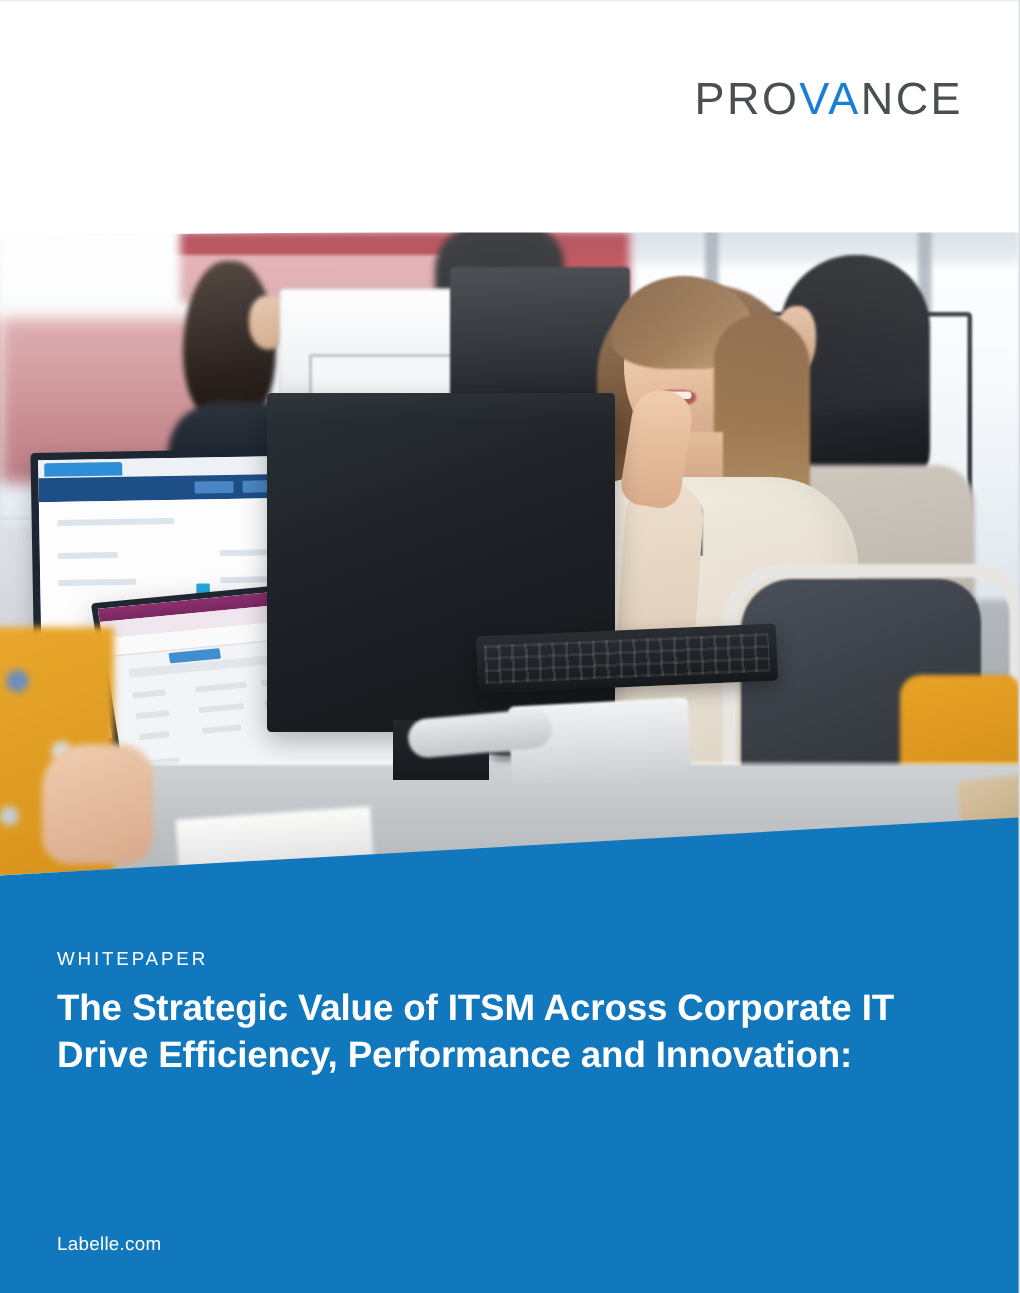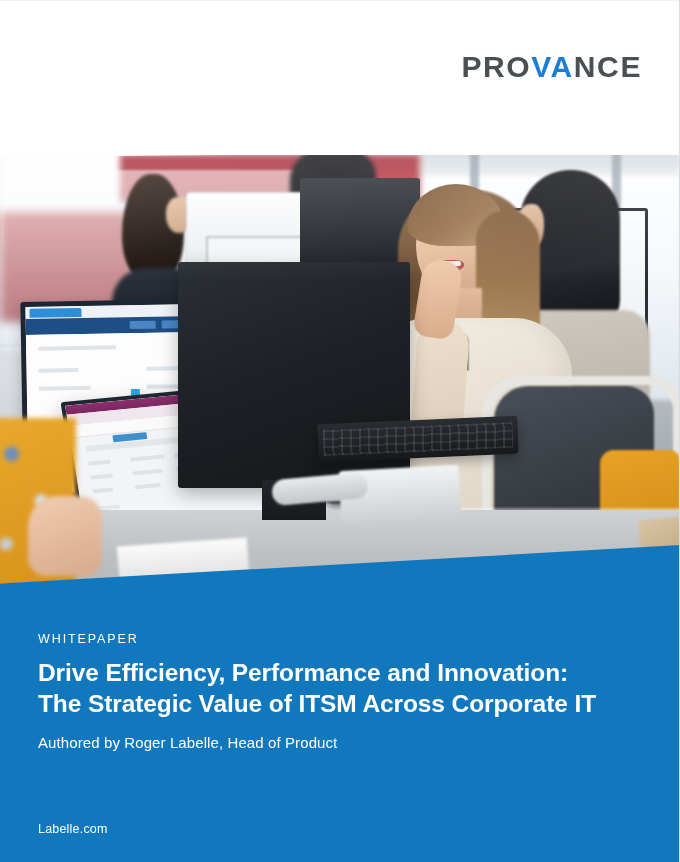--- a/index.html
+++ b/index.html
@@ -43,21 +43,21 @@
     width: 680px; height: 155px;
     background: #ffffff;
     z-index: 40;
   }
   .logo {
     position: absolute;
     right: 38px;
     top: 52px;
     font-size: 30px;
     letter-spacing: 1.6px;
-    font-weight: 700;
+    font-weight: 400;
     line-height: 1;
     white-space: nowrap;
     font-family: "Liberation Sans", sans-serif;
   }
   .logo .lg-dark { color: #4a4f54; }
   .logo .lg-blue { color: #1a7fd4; }
 
   
   .photo-band {
     position: absolute;
@@ -705,24 +705,23 @@
       <div class="photo-haze"></div>
     </div>
   </div>
 
   <div class="blue-band"></div>
 
   <div class="band-text">
     <div class="eyebrow">WHITEPAPER</div>
 
     <div class="title">
+      <span class="tline">The Strategic Value of ITSM Across Corporate IT</span>
       <span class="tline">Drive Efficiency, Performance and Innovation:</span>
-      <span class="tline">The Strategic Value of ITSM Across Corporate IT</span>
     </div>
 
-    <div class="author">Authored by Roger Labelle, Head of Product</div>
 
     <div class="footer-url">Labelle.com</div>
   </div>
 
   <div class="page-edge-top"></div>
   <div class="page-edge-right"></div>
 </div>
 
 </body></html>

